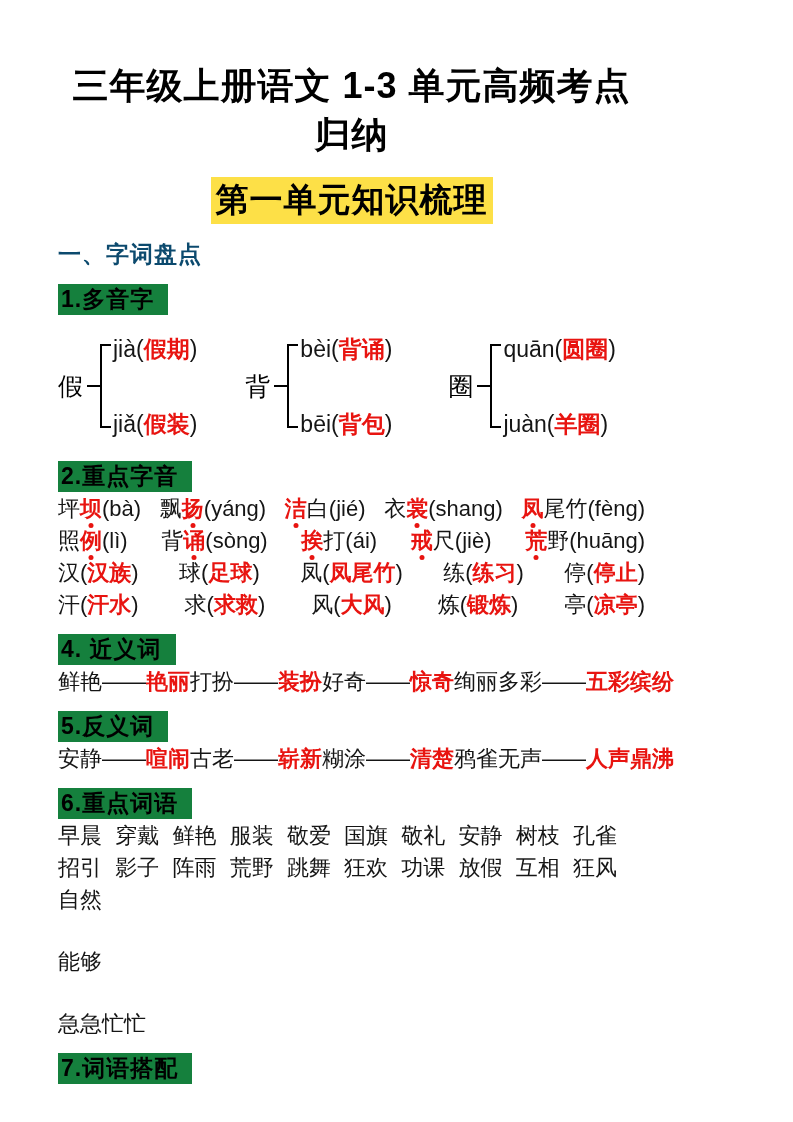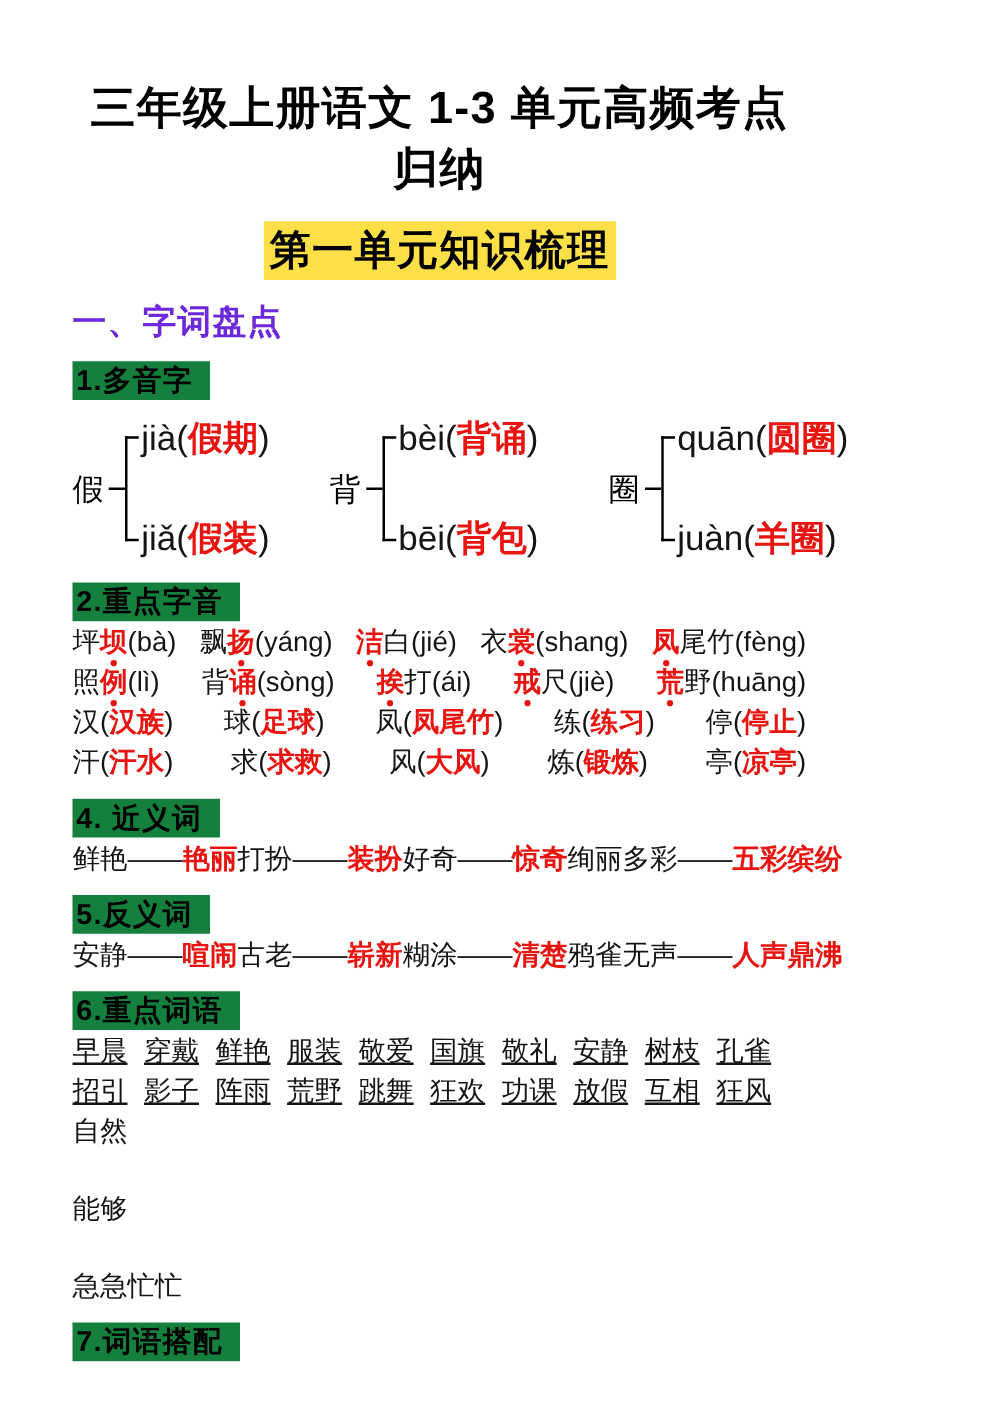--- a/index.html
+++ b/index.html
@@ -14,50 +14,50 @@
   .title {
     margin:22px 0 0 0; text-align:center;
     font-size:36px; font-weight:900; letter-spacing:1px; color:#000;
   }
   .subtitle-wrap { text-align:center; margin-top:17px; }
   .subtitle {
     display:inline-block; background:#fde047; color:#000;
     font-size:33px; font-weight:900; padding:1px 5px; letter-spacing:1px;
   }
   .part-heading {
-    margin:15px 0 4px 0; font-size:27px; font-weight:900; color:#6d28d9; letter-spacing:1px;
+    margin:15px 0 4px 0; font-size:23px; font-weight:900; color:#0c4a6e; letter-spacing:1px;
   }
   .sec-head { margin-top:14px; line-height:1; }
   .sec-head > span {
     display:inline-block; background:#15803d; color:#000;
     font-size:23px; font-weight:900; padding:4px 14px 4px 3px; letter-spacing:1px;
   }
 
   
   .dy-row { display:flex; align-items:center; margin-top:10px; height:122px; }
   .dy-group { display:flex; align-items:center; }
   .dy-row > div:nth-of-type(2) { margin-left:48px; }
   .dy-row > div:nth-of-type(3) { margin-left:56px; }
   .dy-char { font-size:25px; color:#000; }
   .dy-conn { width:13px; height:2px; background:#000; margin-left:4px; flex:none; }
   .dy-bracket {
     width:9px; height:80px; flex:none;
     border-left:2px solid #000; border-top:2px solid #000; border-bottom:2px solid #000;
   }
   .dy-entries {
-    height:108px; display:flex; flex-direction:column; justify-content:space-between;
-    margin-left:2px; font-size:28px; line-height:28px; white-space:nowrap;gap:47px;
+    height:108px; display:flex; flex-direction:column; justify-content:center;
+    margin-left:2px; font-size:23px; line-height:28px; white-space:nowrap;gap:47px;
   }
 
   
   .row {
     display:flex; justify-content:space-between;
     font-size:22px; line-height:30px; margin-top:2px; white-space:nowrap;
   }
-  .row.words { padding-right:28px;text-decoration:underline; }
+  .row.words { padding-right:28px; }
   .row.left { justify-content:flex-start; gap:32px;flex-direction:column; }
   .item { white-space:nowrap; }
 
   .redw { color:#e81410; font-weight:700; }
   .redc { color:#e81410; font-weight:700; position:relative; }
   .redc::after {
     content:""; position:absolute; left:50%; transform:translateX(-50%);
     bottom:-7px; width:5px; height:5px; border-radius:50%; background:#e81410;
   }
 </style>

